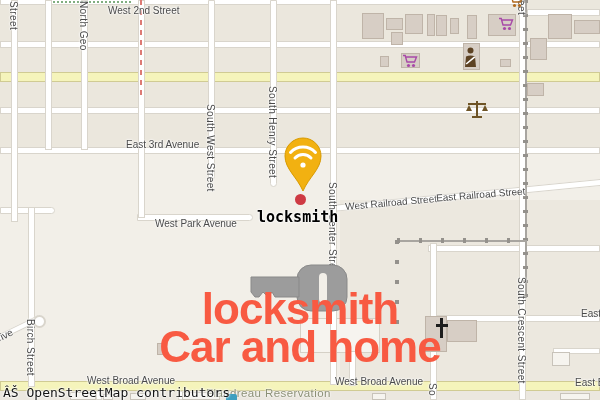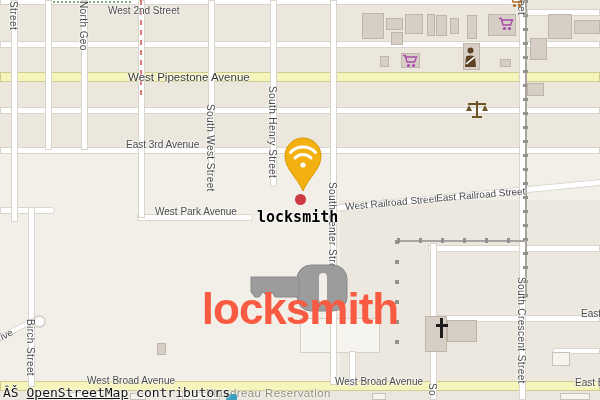--- a/index.html
+++ b/index.html
@@ -36,21 +36,21 @@
      background:#ce3a43;z-index:6;}
   #poi-name{position:absolute;left:257px;top:206px;z-index:7;font-family:"DejaVu Sans Mono",monospace;
      font-size:15px;font-weight:700;color:#000;line-height:22px;
      text-shadow:0 0 2px #fff,0 0 2px #fff,0 0 3px #fff;}
   #overlay-text{position:absolute;left:0;top:290px;width:600px;text-align:center;z-index:8;
      color:#f85a42;font-weight:800;font-size:44px;line-height:38px;letter-spacing:-1px;
      font-family:"Liberation Sans",sans-serif;}
   #attribution{position:absolute;left:3px;top:385px;z-index:10;font-family:"DejaVu Sans Mono",monospace;
      font-size:13px;color:#141414;white-space:nowrap;
      text-shadow:0 0 2px #fff,0 0 2px #fff,0 0 3px #fff;}
-  #attribution .link{text-decoration:underline;color:#141414;}
+  #attribution .link{color:#141414;}
   .cross-v{position:absolute;width:3px;height:20px;background:#1d1d1d;z-index:6;}
   .cross-h{position:absolute;width:12px;height:3px;background:#1d1d1d;z-index:6;}
   #blue-icon{position:absolute;left:226px;top:394px;width:11px;height:10px;border-radius:2px;
      background:#3d9fc0;z-index:6;}
 </style>
 </head>
 <body>
 
 <div id="map">
 
@@ -120,23 +120,22 @@
   <div class="bldg" style="left:157px;top:343px;width:9px;height:12px;"></div>
   <div class="bldg2" style="left:70px;top:392px;width:26px;height:8px;"></div>
   <div class="bldg2" style="left:103px;top:394px;width:10px;height:6px;"></div>
   <div class="bldg2" style="left:130px;top:393px;width:16px;height:7px;"></div>
   <div class="bldg2" style="left:182px;top:392px;width:38px;height:8px;"></div>
   <div class="bldg2" style="left:372px;top:393px;width:14px;height:7px;"></div>
   <div class="bldg2" style="left:560px;top:393px;width:30px;height:7px;"></div>
   <div class="bldg2" style="left:552px;top:352px;width:18px;height:14px;"></div>
 
   <div class="lbl" style="left:108px;top:5px;">West 2nd Street</div>
-  <div class="lbl lbl-big" style="left:128px;top:71px;">West Pipestone Avenue</div>
   <div class="lbl" style="left:126px;top:139px;">East 3rd Avenue</div>
-  <div class="lbl" style="left:155px;top:206px;">West Park Avenue</div>
+  <div class="lbl" style="left:155px;top:218px;">West Park Avenue</div>
   <div class="lbl" style="left:345px;top:197px;transform:rotate(-5deg);">West Railroad Street</div>
   <div class="lbl" style="left:436px;top:189px;transform:rotate(-4.5deg);">East Railroad Street</div>
   <div class="lbl" style="left:87px;top:375px;">West Broad Avenue</div>
   <div class="lbl" style="left:335px;top:376px;">West Broad Avenue</div>
   <div class="lbl" style="left:581px;top:308px;">East</div>
   <div class="lbl" style="left:575px;top:377px;">East Broad Avenue</div>
   <div class="lbl" style="left:-10px;top:331px;transform:rotate(-26deg);">Drive</div>
 
   <div class="vlabel" style="left:8px;top:1px;">Street</div>
   <div class="vlabel" style="left:78px;top:1px;">North Geo</div>
@@ -198,17 +197,18 @@
     </g>
   </svg>
   <div id="poi-dot"></div>
 
   <div id="poi-name">
     <div>locksmith</div>
   </div>
 
   <div id="overlay-text">
     <div>locksmith</div>
+    <div>Car and home</div>
   </div>
 
   <div id="attribution"><span>ÂŠ </span><span class="link">OpenStreetMap</span><span> contributors</span></div>
 
 </div>
 
 </body></html>

